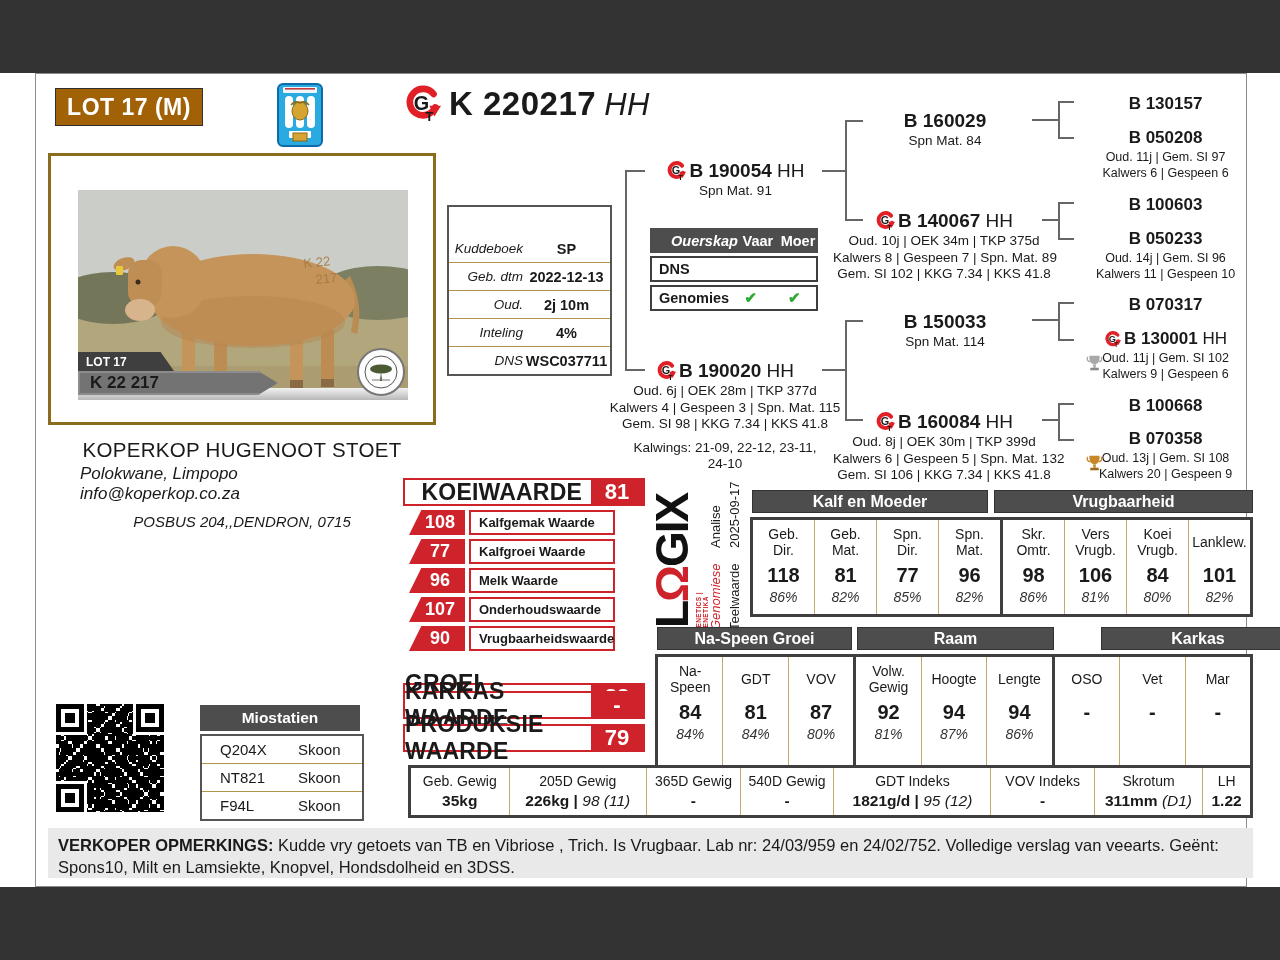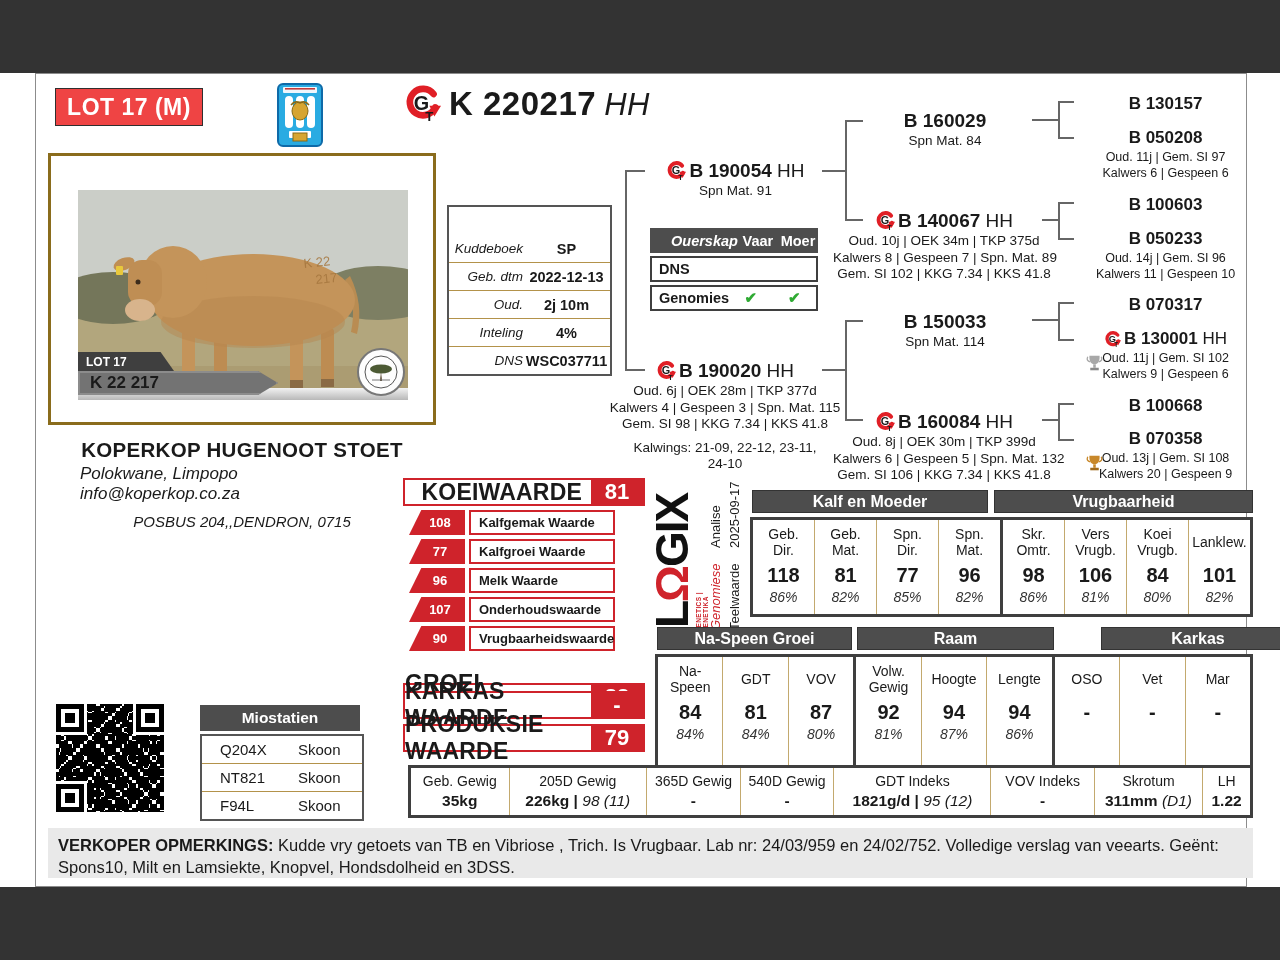--- a/index.html
+++ b/index.html
@@ -3,21 +3,21 @@
 <meta charset="utf-8">
 <style>
   html,body{margin:0;padding:0;background:#333;}
   #stage{position:relative;width:1280px;height:960px;background:#333;overflow:hidden;
          font-family:"Liberation Sans",sans-serif;color:#1a1a1a;}
   #slide{position:absolute;left:0;top:73px;width:1280px;height:814px;background:#fff;}
   .frameline{position:absolute;left:35px;top:0;width:1210px;height:812px;border:1px solid #8c8c8c;}
   .abs{position:absolute;}
 
   
-  .lot-badge{position:absolute;left:55px;top:15px;width:146px;height:36px;background:#ef4444;
+  .lot-badge{position:absolute;left:55px;top:15px;width:146px;height:36px;background:#a16207;
     border:1px solid #2f2f2f;color:#fff;font-weight:bold;font-size:23px;display:flex;
     align-items:center;justify-content:center;letter-spacing:.5px;}
 
   
   .title-row{position:absolute;left:403px;top:12px;display:flex;align-items:center;}
   .gt-big{width:38px;height:38px;margin-right:8px;}
   .main-title{font-size:33px;font-weight:bold;letter-spacing:.5px;}
   .main-title .sfx{font-weight:normal;font-style:italic;font-size:31px;margin-left:8px;}
 
   
@@ -31,21 +31,21 @@
     clip-path:polygon(0 0,86% 0,100% 100%,0 100%);box-sizing:border-box;}
   .id-arrow{position:absolute;left:27px;top:215px;width:200px;height:24px;background:#737373;
     border:2px solid #8c8c8c;font-weight:bold;font-size:17px;display:flex;align-items:center;
     padding-left:10px;clip-path:polygon(0 0,90% 0,100% 50%,90% 100%,0 100%);box-sizing:border-box;}
   .emblem{position:absolute;right:28px;top:192px;width:48px;height:48px;border-radius:50%;
     background:#fdfdfd;border:2px solid #777;box-sizing:border-box;display:flex;
     align-items:center;justify-content:center;}
 
   
   .breeder-name{position:absolute;left:48px;top:365px;width:388px;text-align:center;
-    font-weight:bold;font-size:20.5px;letter-spacing:.3px;}
+    font-weight:normal;font-size:20.5px;letter-spacing:.3px;}
   .breeder-loc{position:absolute;left:80px;top:391px;font-style:italic;font-size:17px;}
   .breeder-email{position:absolute;left:80px;top:411px;font-style:italic;font-size:17px;}
   .breeder-addr{position:absolute;left:48px;top:440px;width:388px;text-align:center;
     font-style:italic;font-size:15px;}
 
   
   .itable{position:absolute;left:447px;top:132px;width:161px;border:2px solid #555;background:#fff;}
   .irow{display:flex;height:27px;align-items:center;border-top:1px solid #b3924a;}
   .irow:first-child{border-top:none;margin-top:28px;}
   .ilabel{width:74px;text-align:right;font-style:italic;font-size:13.5px;}
@@ -74,21 +74,21 @@
   .trophy{position:absolute;width:17px;height:19px;}
 
   
   .banner{position:absolute;left:403px;width:242px;height:28px;background:#cf232b;
     display:flex;padding:2px;box-sizing:border-box;}
   .banner .lbl{flex:1;background:#fff;display:flex;align-items:center;justify-content:flex-end;
     padding-right:9px;font-weight:bold;font-size:23px;letter-spacing:.2px;}
   .banner .num{width:52px;color:#fff;font-weight:bold;font-size:22px;display:flex;
     align-items:center;justify-content:center;}
   .subrow{position:absolute;height:25px;display:flex;}
-  .subnum{width:56px;background:#cf232b;color:#fff;font-weight:bold;font-size:13px;
+  .subnum{width:56px;background:#cf232b;color:#fff;font-weight:bold;font-size:18px;
     display:flex;align-items:center;justify-content:center;
     clip-path:polygon(22% 0,100% 0,100% 100%,0 100%);padding-left:6px;box-sizing:border-box;}
   .sublbl{width:146px;margin-left:4px;border:2px solid #cf232b;background:#fff;display:flex;
     align-items:center;padding-left:8px;font-weight:bold;font-size:13px;box-sizing:border-box;}
 
   
   .lx-word{position:absolute;left:650px;top:407px;height:148px;writing-mode:vertical-rl;
     transform:rotate(180deg);font-weight:bold;font-size:46px;letter-spacing:-2px;color:#111;
     line-height:44px;}
   .lx-word .o{color:#cf232b;}

